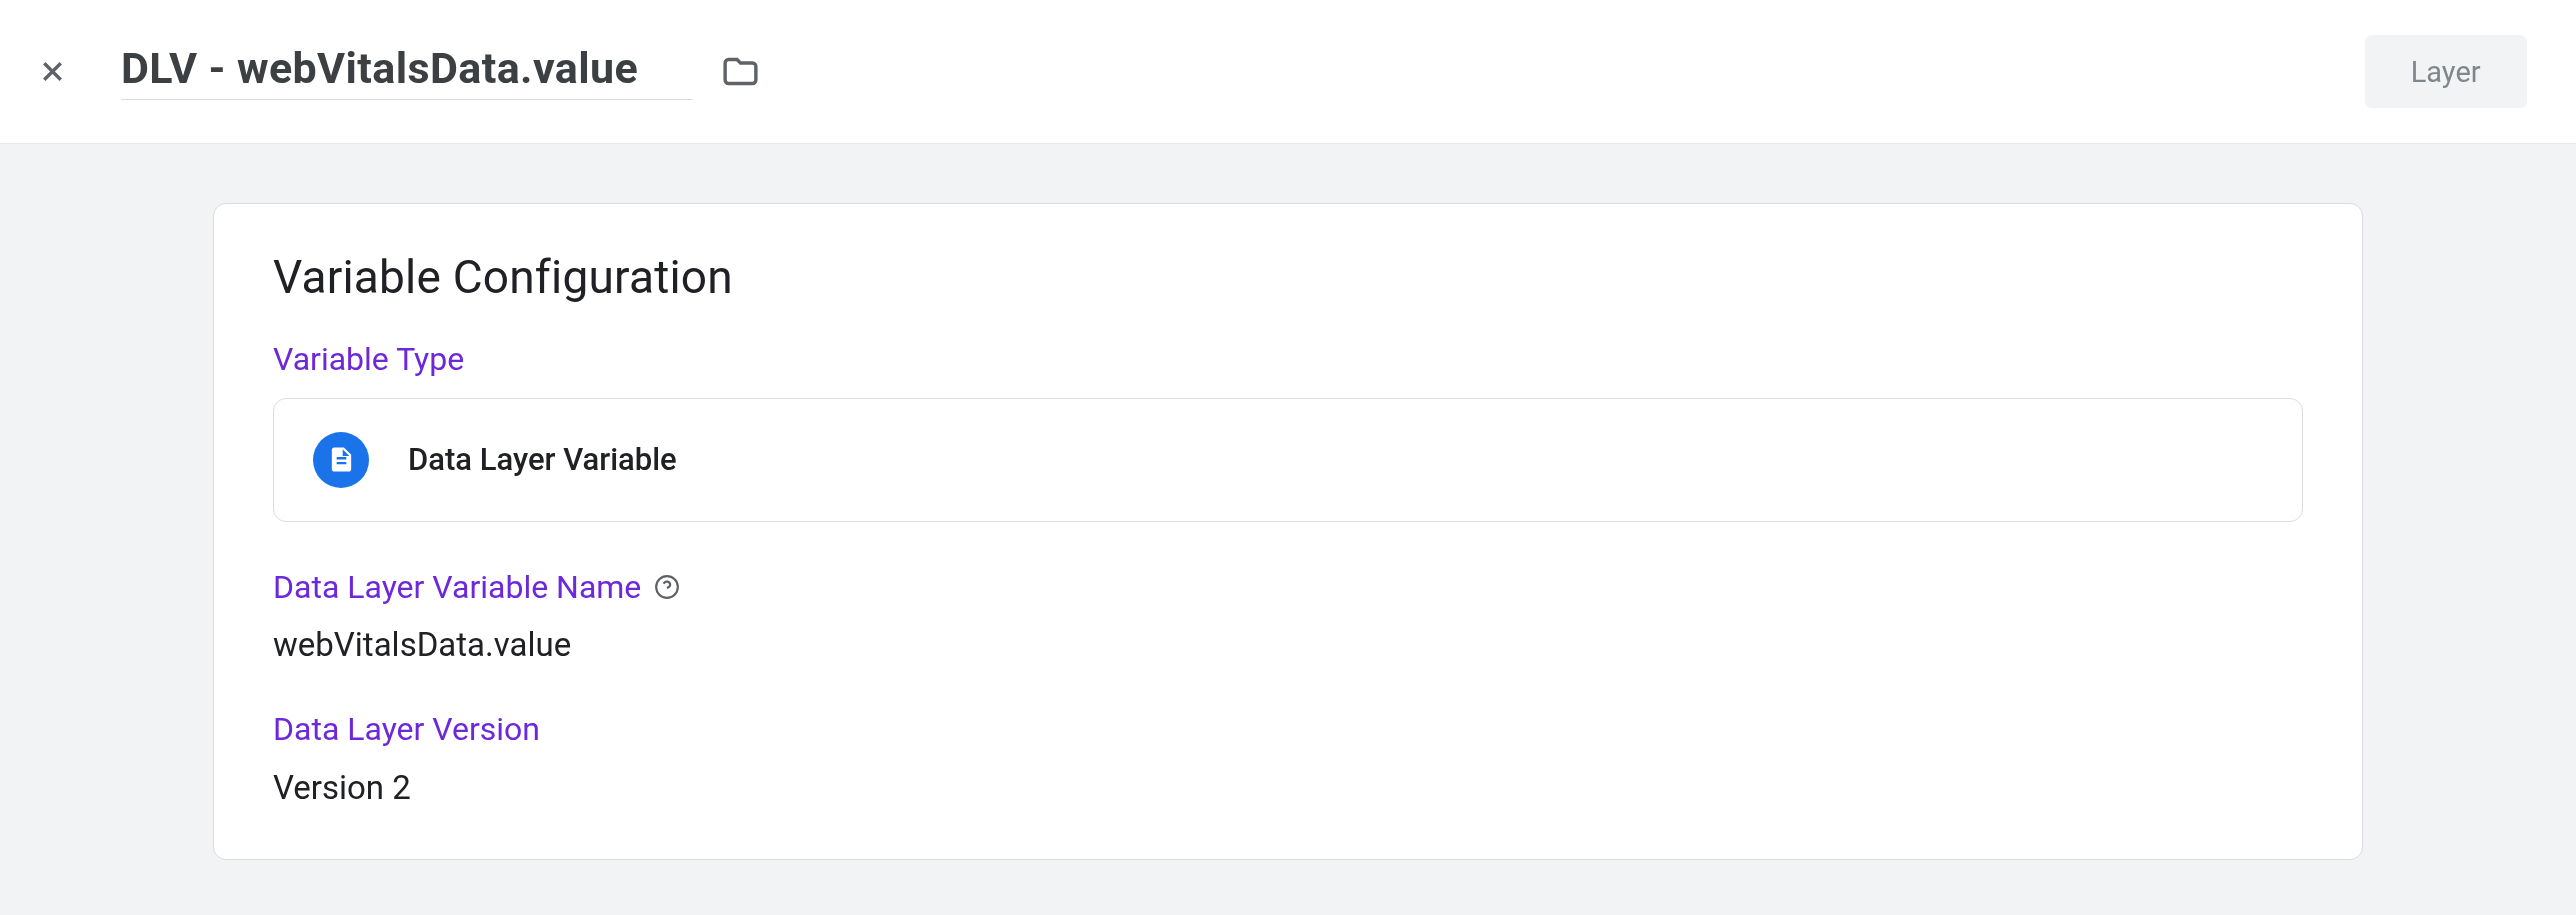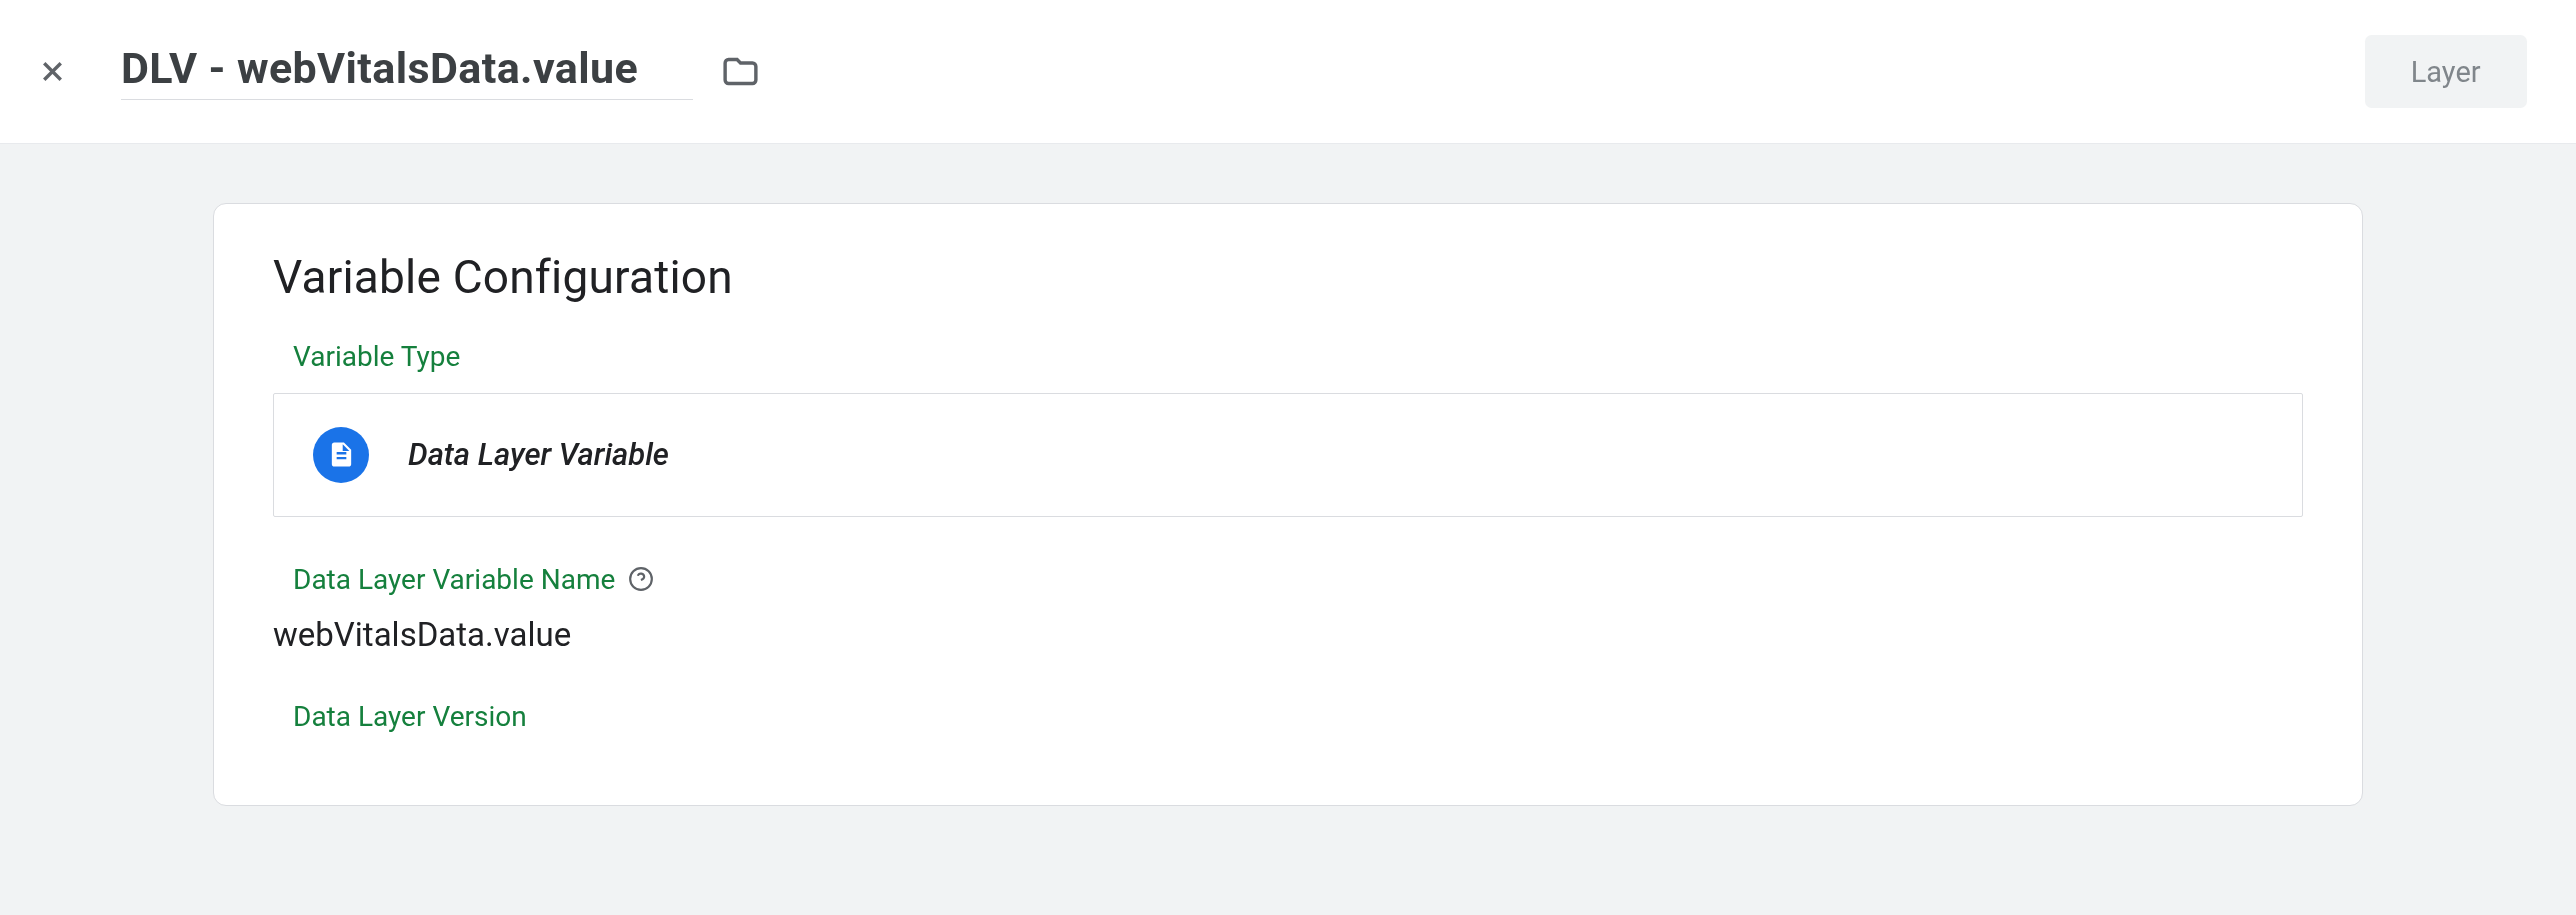--- a/index.html
+++ b/index.html
@@ -88,50 +88,48 @@
       padding: 46px 59px 52px 59px;
     }
     .card-title {
       font-size: 46px;
       color: #202124;
       font-weight: 400;
       letter-spacing: 0.2px;
       margin-bottom: 36px;
     }
     .field-label {
-      font-size: 28px;
-      color: #15803d;
+      font-size: 32px;
+      color: #6d28d9;
       margin-bottom: 19.6px;
       display: flex;
       align-items: center;
       gap: 13px;
-      margin-left: 20px;
     }
     .help-icon {
       display: inline-flex;
       align-items: center;
       justify-content: center;
       width: 26px;
       height: 26px;
       color: #5f6368;
     }
     .help-icon svg {
       width: 26px;
       height: 26px;
     }
     .variable-type-box {
       border: 0.8px solid #dadce0;
-      border-radius: 2px;
+      border-radius: 13px;
       padding: 33px 39px;
       display: flex;
       align-items: center;
       gap: 39px;
       cursor: pointer;
       margin-bottom: 46px;
-      font-style: italic;
     }
     .variable-type-icon {
       width: 56px;
       height: 56px;
       border-radius: 50%;
       background: #1a73e8;
       display: flex;
       align-items: center;
       justify-content: center;
       flex-shrink: 0;
@@ -205,16 +203,17 @@
           </svg>
         </span>
       </div>
       <div class="field-value">webVitalsData.value</div>
     </div>
 
     <div class="field-group">
       <div class="field-label">
         <span>Data Layer Version</span>
       </div>
+      <div class="field-value">Version 2</div>
     </div>
   </div>
 </div>
 
 
 </body></html>

